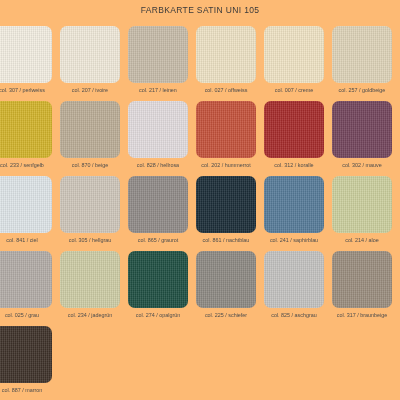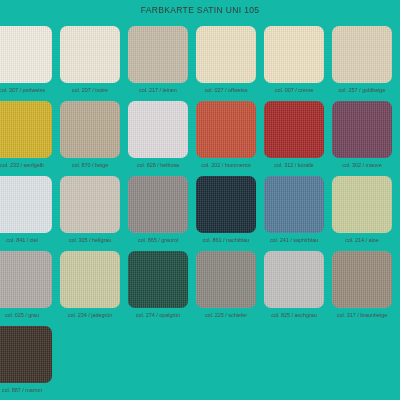--- a/index.html
+++ b/index.html
@@ -10,21 +10,21 @@
   body {
     width: 400px;
     height: 400px;
     overflow: hidden;
     font-family: "Liberation Sans", sans-serif;
   }
   #page {
     position: relative;
     width: 400px;
     height: 400px;
-    background: #14b8a6;
+    background: #fdba74;
   }
   #chart-title {
     position: absolute;
     left: 0;
     top: 5px;
     width: 400px;
     text-align: center;
     font-size: 8.5px;
     letter-spacing: 0.35px;
     color: #3a3a3a;

